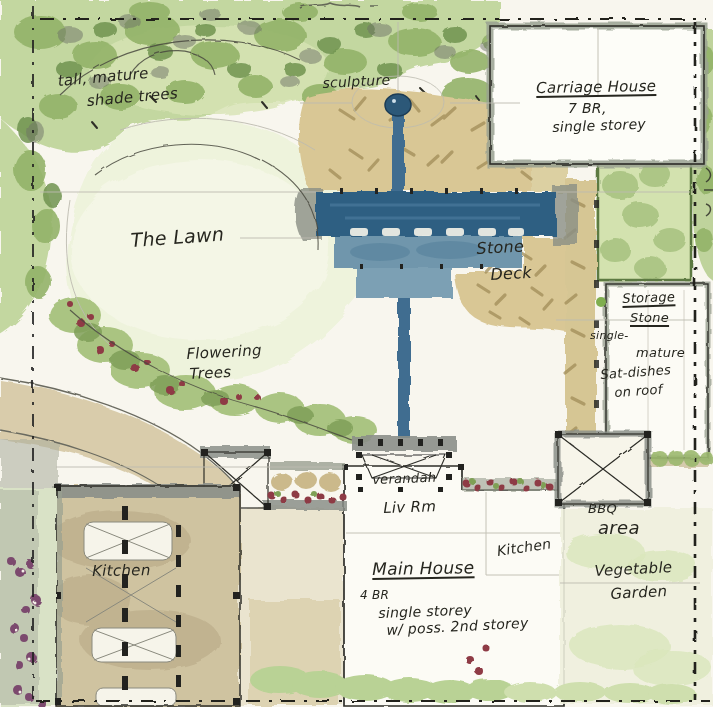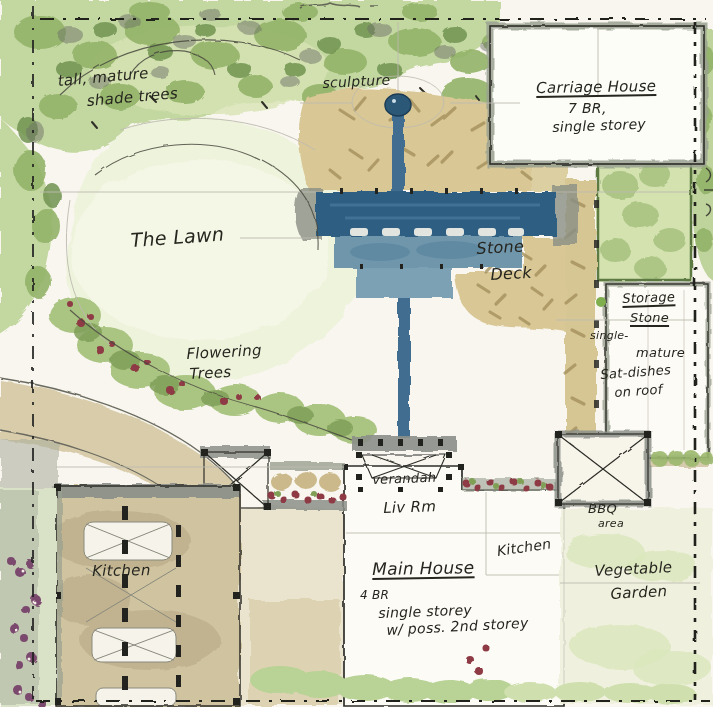--- a/index.html
+++ b/index.html
@@ -518,21 +518,21 @@
   <div class="lbl" style="left:372px;top:473px;font-size:13px;transform:rotate(-2deg);">verandah</div>
   <div class="lbl" style="left:383px;top:500px;font-size:15px;transform:rotate(-2deg);">Liv Rm</div>
   <div class="lbl" style="left:496px;top:544px;font-size:14px;transform:rotate(-8deg);">Kitchen</div>
 
   <div class="lbl u" style="left:372px;top:560px;font-size:17px;transform:rotate(-1deg);">Main House</div>
   <div class="lbl" style="left:360px;top:589px;font-size:12px;">4 BR</div>
   <div class="lbl" style="left:378px;top:606px;font-size:14px;transform:rotate(-2deg);">single storey</div>
   <div class="lbl" style="left:386px;top:623px;font-size:14px;transform:rotate(-3deg);">w/ poss. 2nd storey</div>
 
   <div class="lbl" style="left:588px;top:502px;font-size:13px;">BBQ</div>
-  <div class="lbl" style="left:598px;top:518px;font-size:11px;">area</div>
+  <div class="lbl" style="left:598px;top:518px;font-size:18px;">area</div>
 
   <div class="lbl" style="left:594px;top:563px;font-size:15px;transform:rotate(-3deg);">Vegetable</div>
   <div class="lbl" style="left:610px;top:586px;font-size:15px;transform:rotate(-3deg);">Garden</div>
 
   <div class="lbl" style="left:92px;top:563px;font-size:15px;transform:rotate(-1deg);">Kitchen</div>
 </div>
 
 </div>
 
 </body></html>

